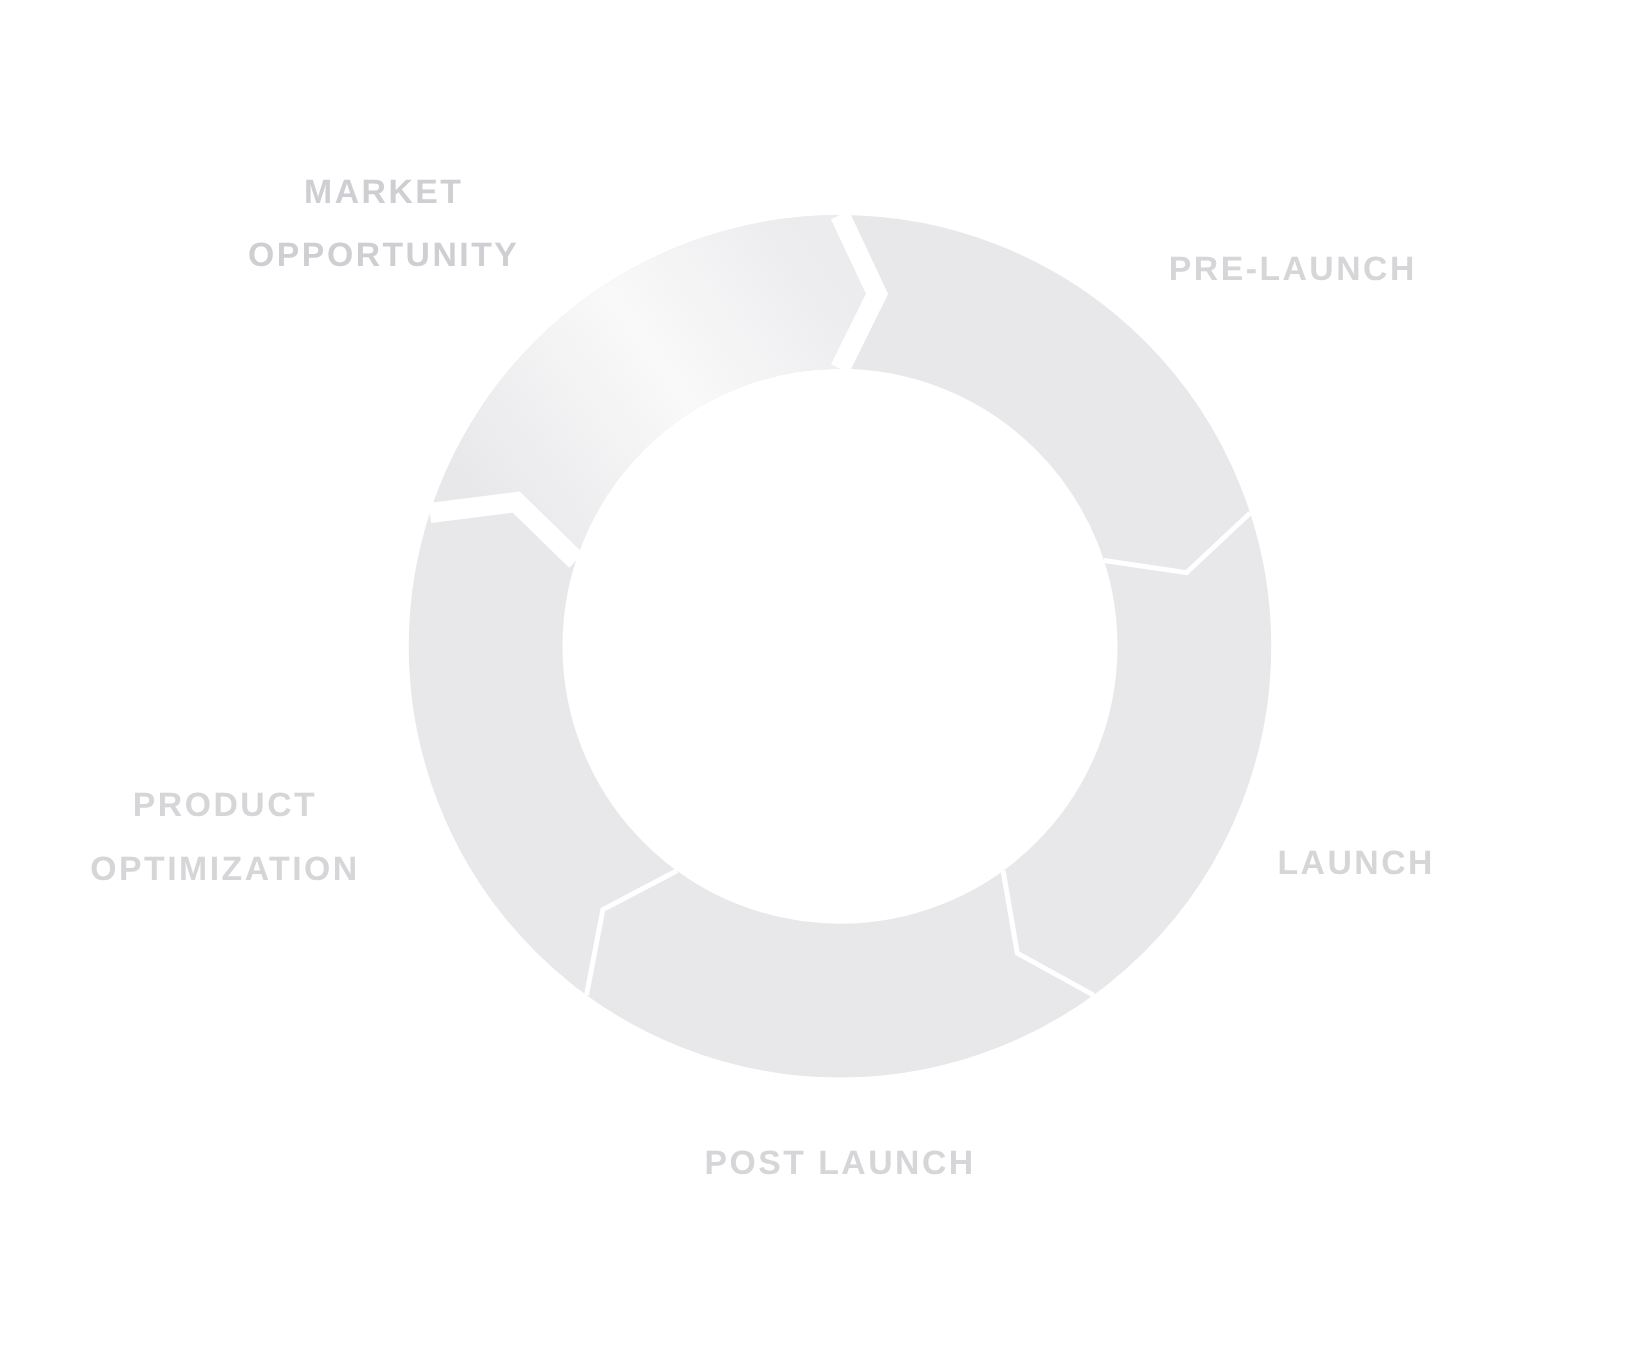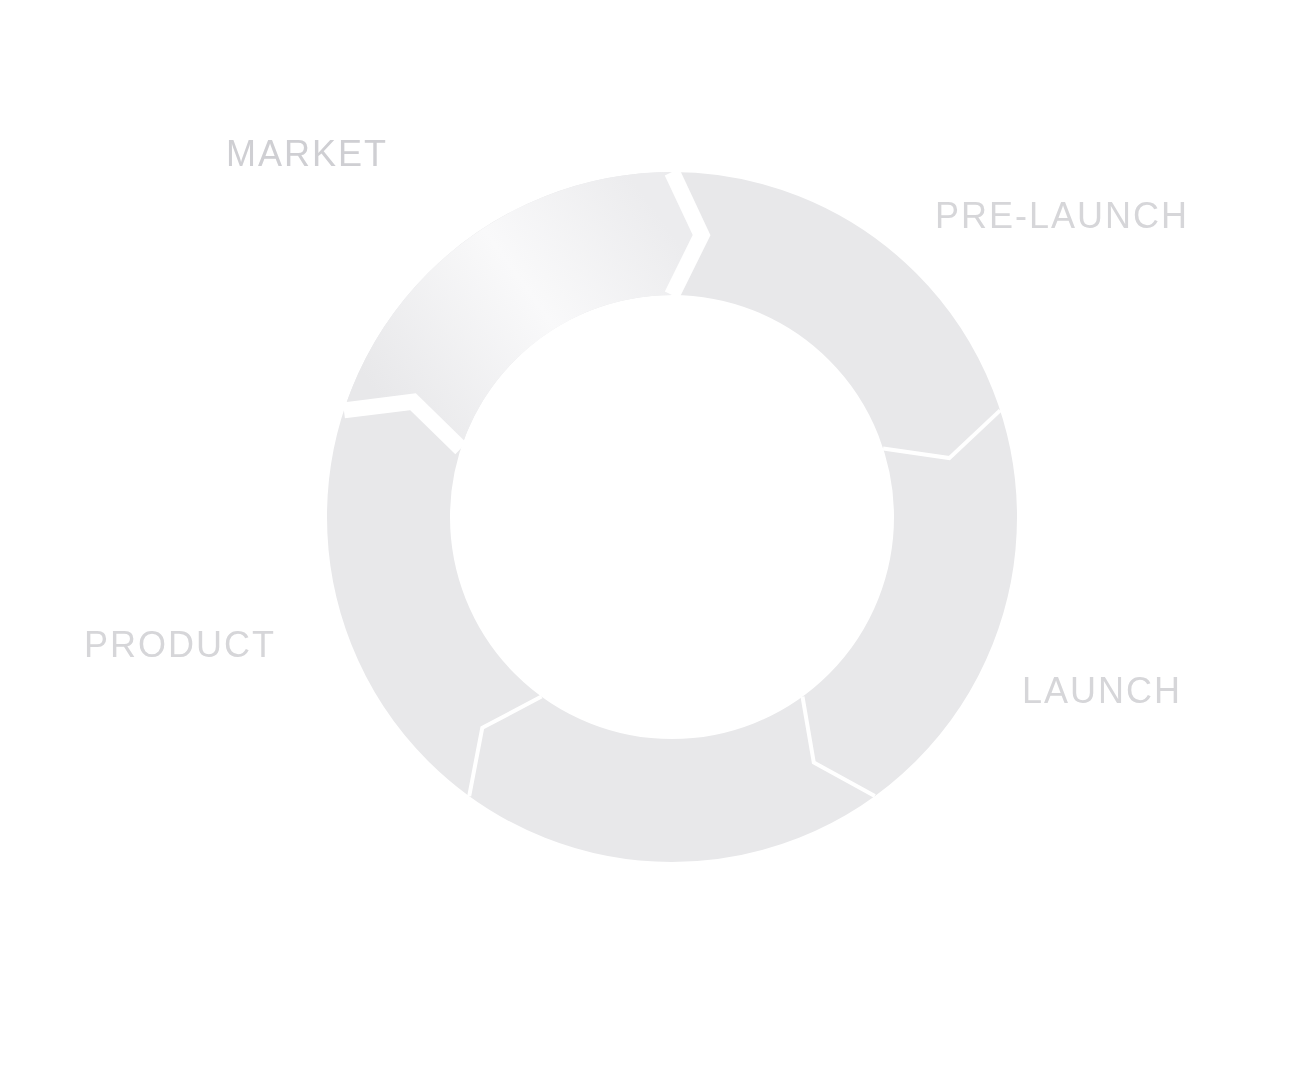--- a/index.html
+++ b/index.html
@@ -19,22 +19,22 @@
   }
   #cycle-svg {
     position: absolute;
     left: 0;
     top: 0;
     width: 1314px;
     height: 1080px;
   }
   .seg-label {
     position: absolute;
-    font-weight: 400;
-    font-size: 36px;
+    font-weight: 700;
+    font-size: 27px;
     letter-spacing: 2px;
     line-height: 51px;
     color: #d6d6d9;
     white-space: nowrap;
   }
   .seg-label.centered { text-align: center; white-space: normal; }
   .seg-label.highlighted { color: #cfcfd3; }
   .lbl-market   { left: 57px;   top: 128px; width: 500px; }
   .lbl-prelaunch{ left: 935px;  top: 190px; }
   .lbl-launch   { left: 1022px; top: 665px; }
@@ -58,28 +58,33 @@
       <path d="M 343.9 410.4 A 345 345 0 0 1 672.0 172.0 L 701.6 235.1 L 672.0 295.0 A 222 222 0 0 0 460.9 448.4 L 413.0 401.7 Z" fill="url(#hl)"></path>
       <path d="M 343.9 410.4 L 413.0 401.7 L 460.9 448.4" fill="none" stroke="#ffffff" stroke-width="16" stroke-linejoin="miter"></path>
       <path d="M 672.0 172.0 L 701.6 235.1 L 672.0 295.0" fill="none" stroke="#ffffff" stroke-width="16" stroke-linejoin="miter"></path>
       <path d="M 1000.1 410.4 L 949.3 458.1 L 883.1 448.4" fill="none" stroke="#ffffff" stroke-width="4" stroke-linejoin="miter"></path>
       <path d="M 874.8 796.1 L 813.8 762.5 L 802.5 696.6" fill="none" stroke="#ffffff" stroke-width="4" stroke-linejoin="miter"></path>
       <path d="M 469.2 796.1 L 482.3 727.7 L 541.5 696.6" fill="none" stroke="#ffffff" stroke-width="4" stroke-linejoin="miter"></path>
     </svg>
 
   <div class="seg-label centered highlighted lbl-market">
     <div>MARKET</div>
+    <div>OPPORTUNITY</div>
   </div>
 
   <div class="seg-label lbl-launch">
     <div>LAUNCH</div>
   </div>
 
   <div class="seg-label lbl-prelaunch">
     <div>PRE-LAUNCH</div>
   </div>
 
+  <div class="seg-label centered lbl-post">
+    <div>POST LAUNCH</div>
+  </div>
 
   <div class="seg-label centered lbl-product">
     <div>PRODUCT</div>
+    <div>OPTIMIZATION</div>
   </div>
 
 </div>
 
 </body></html>

